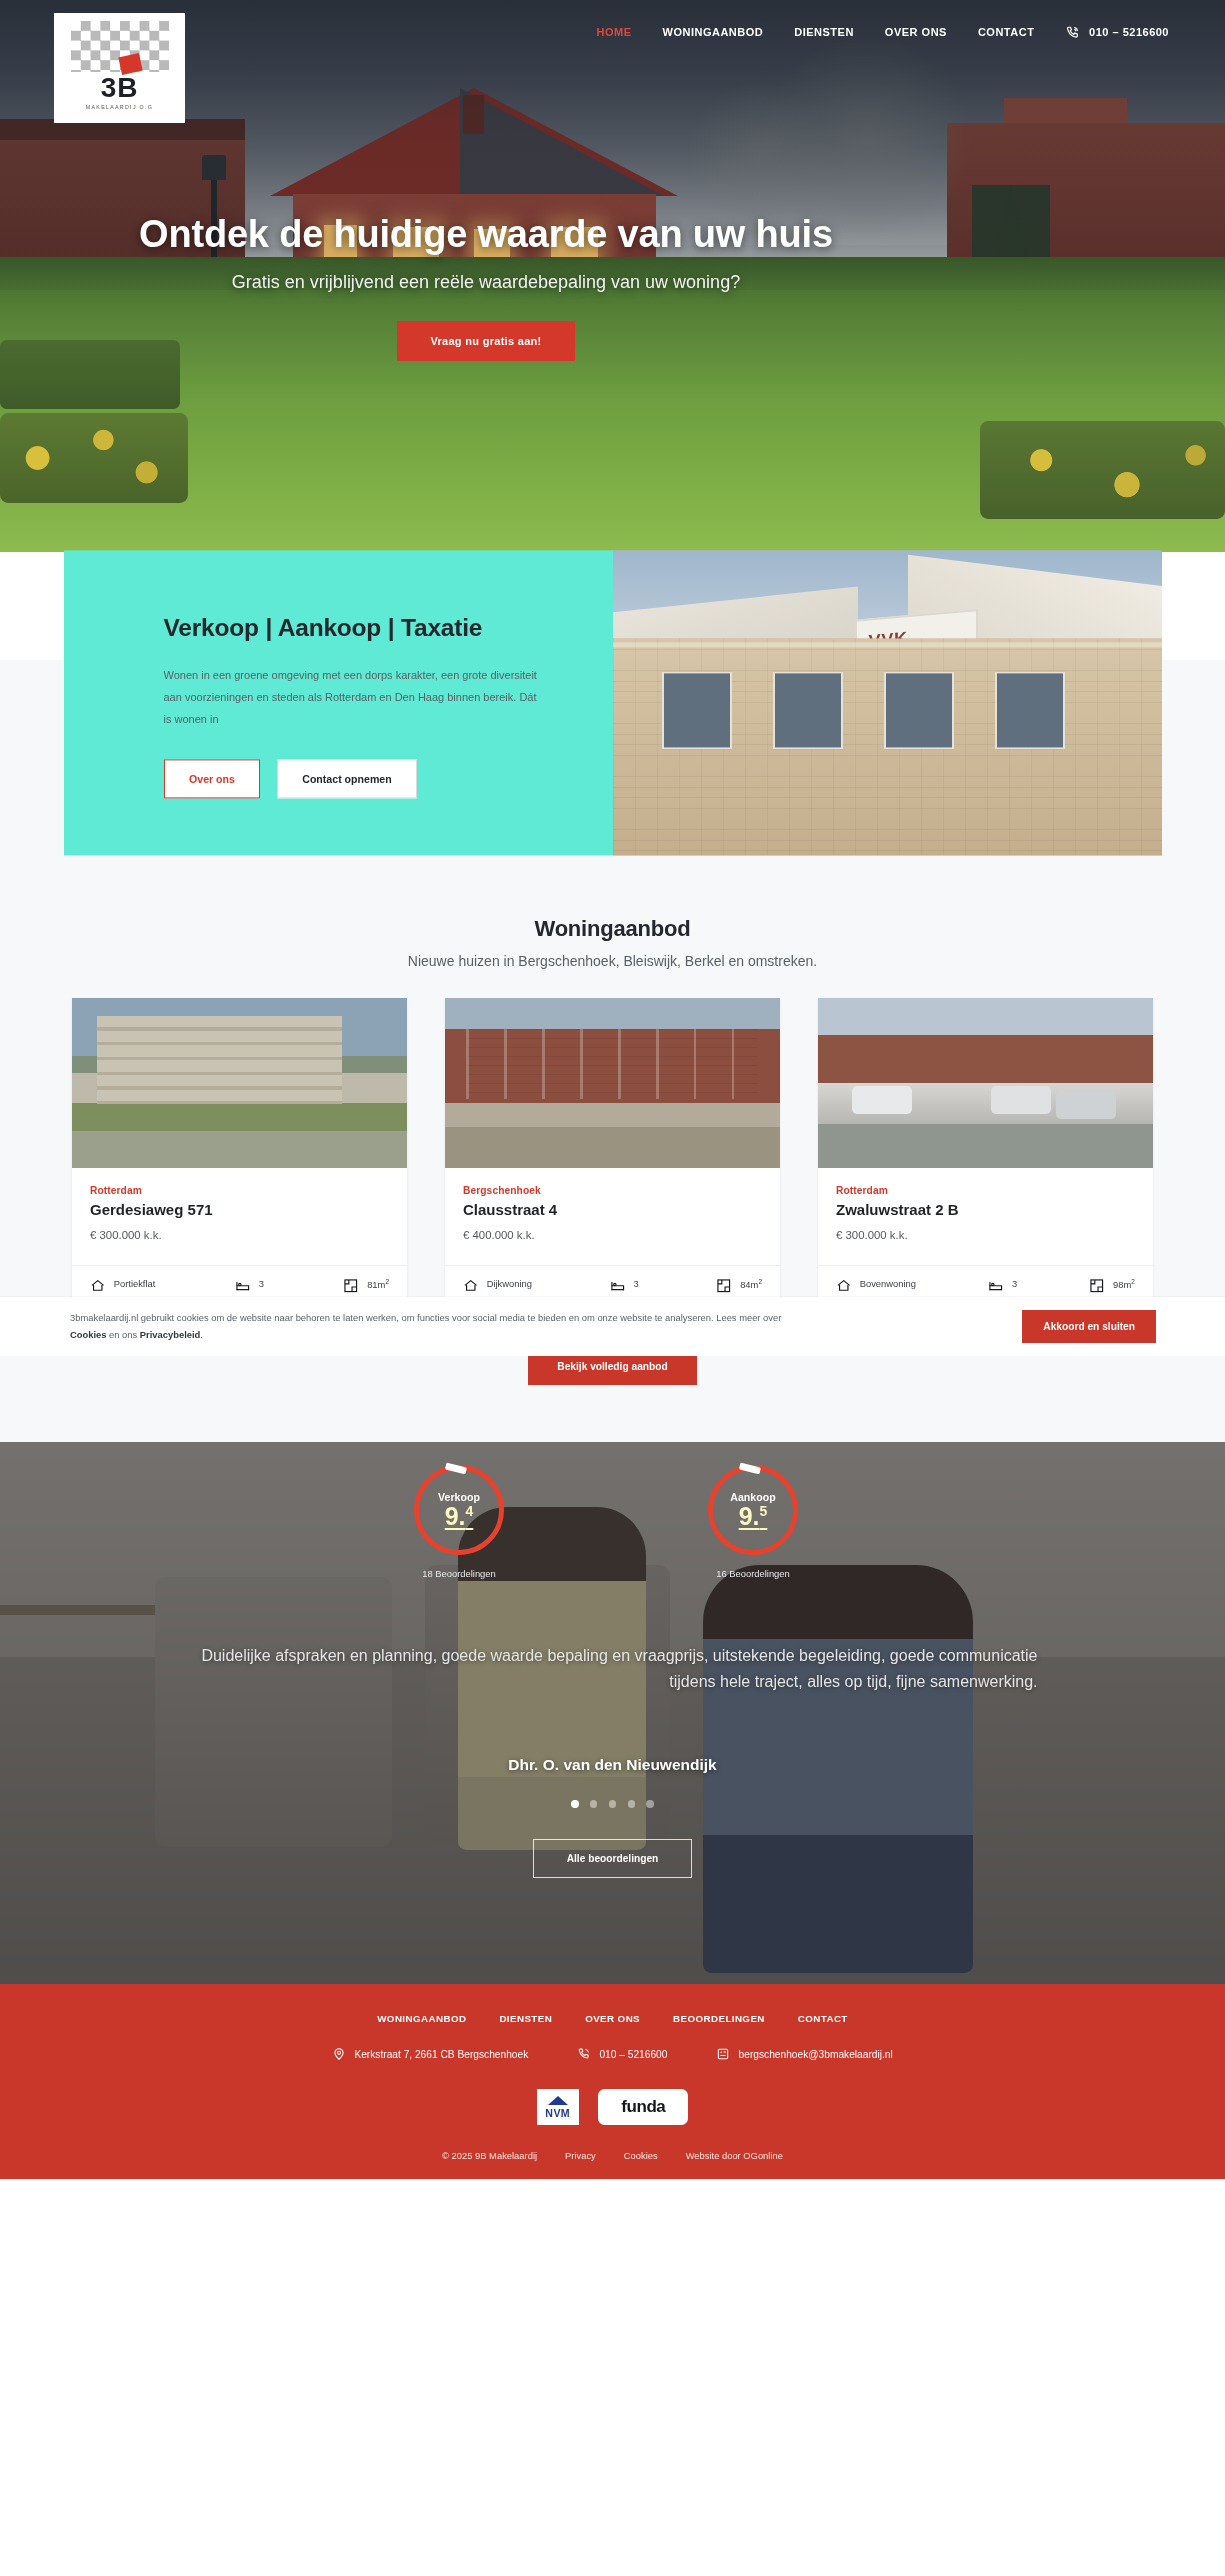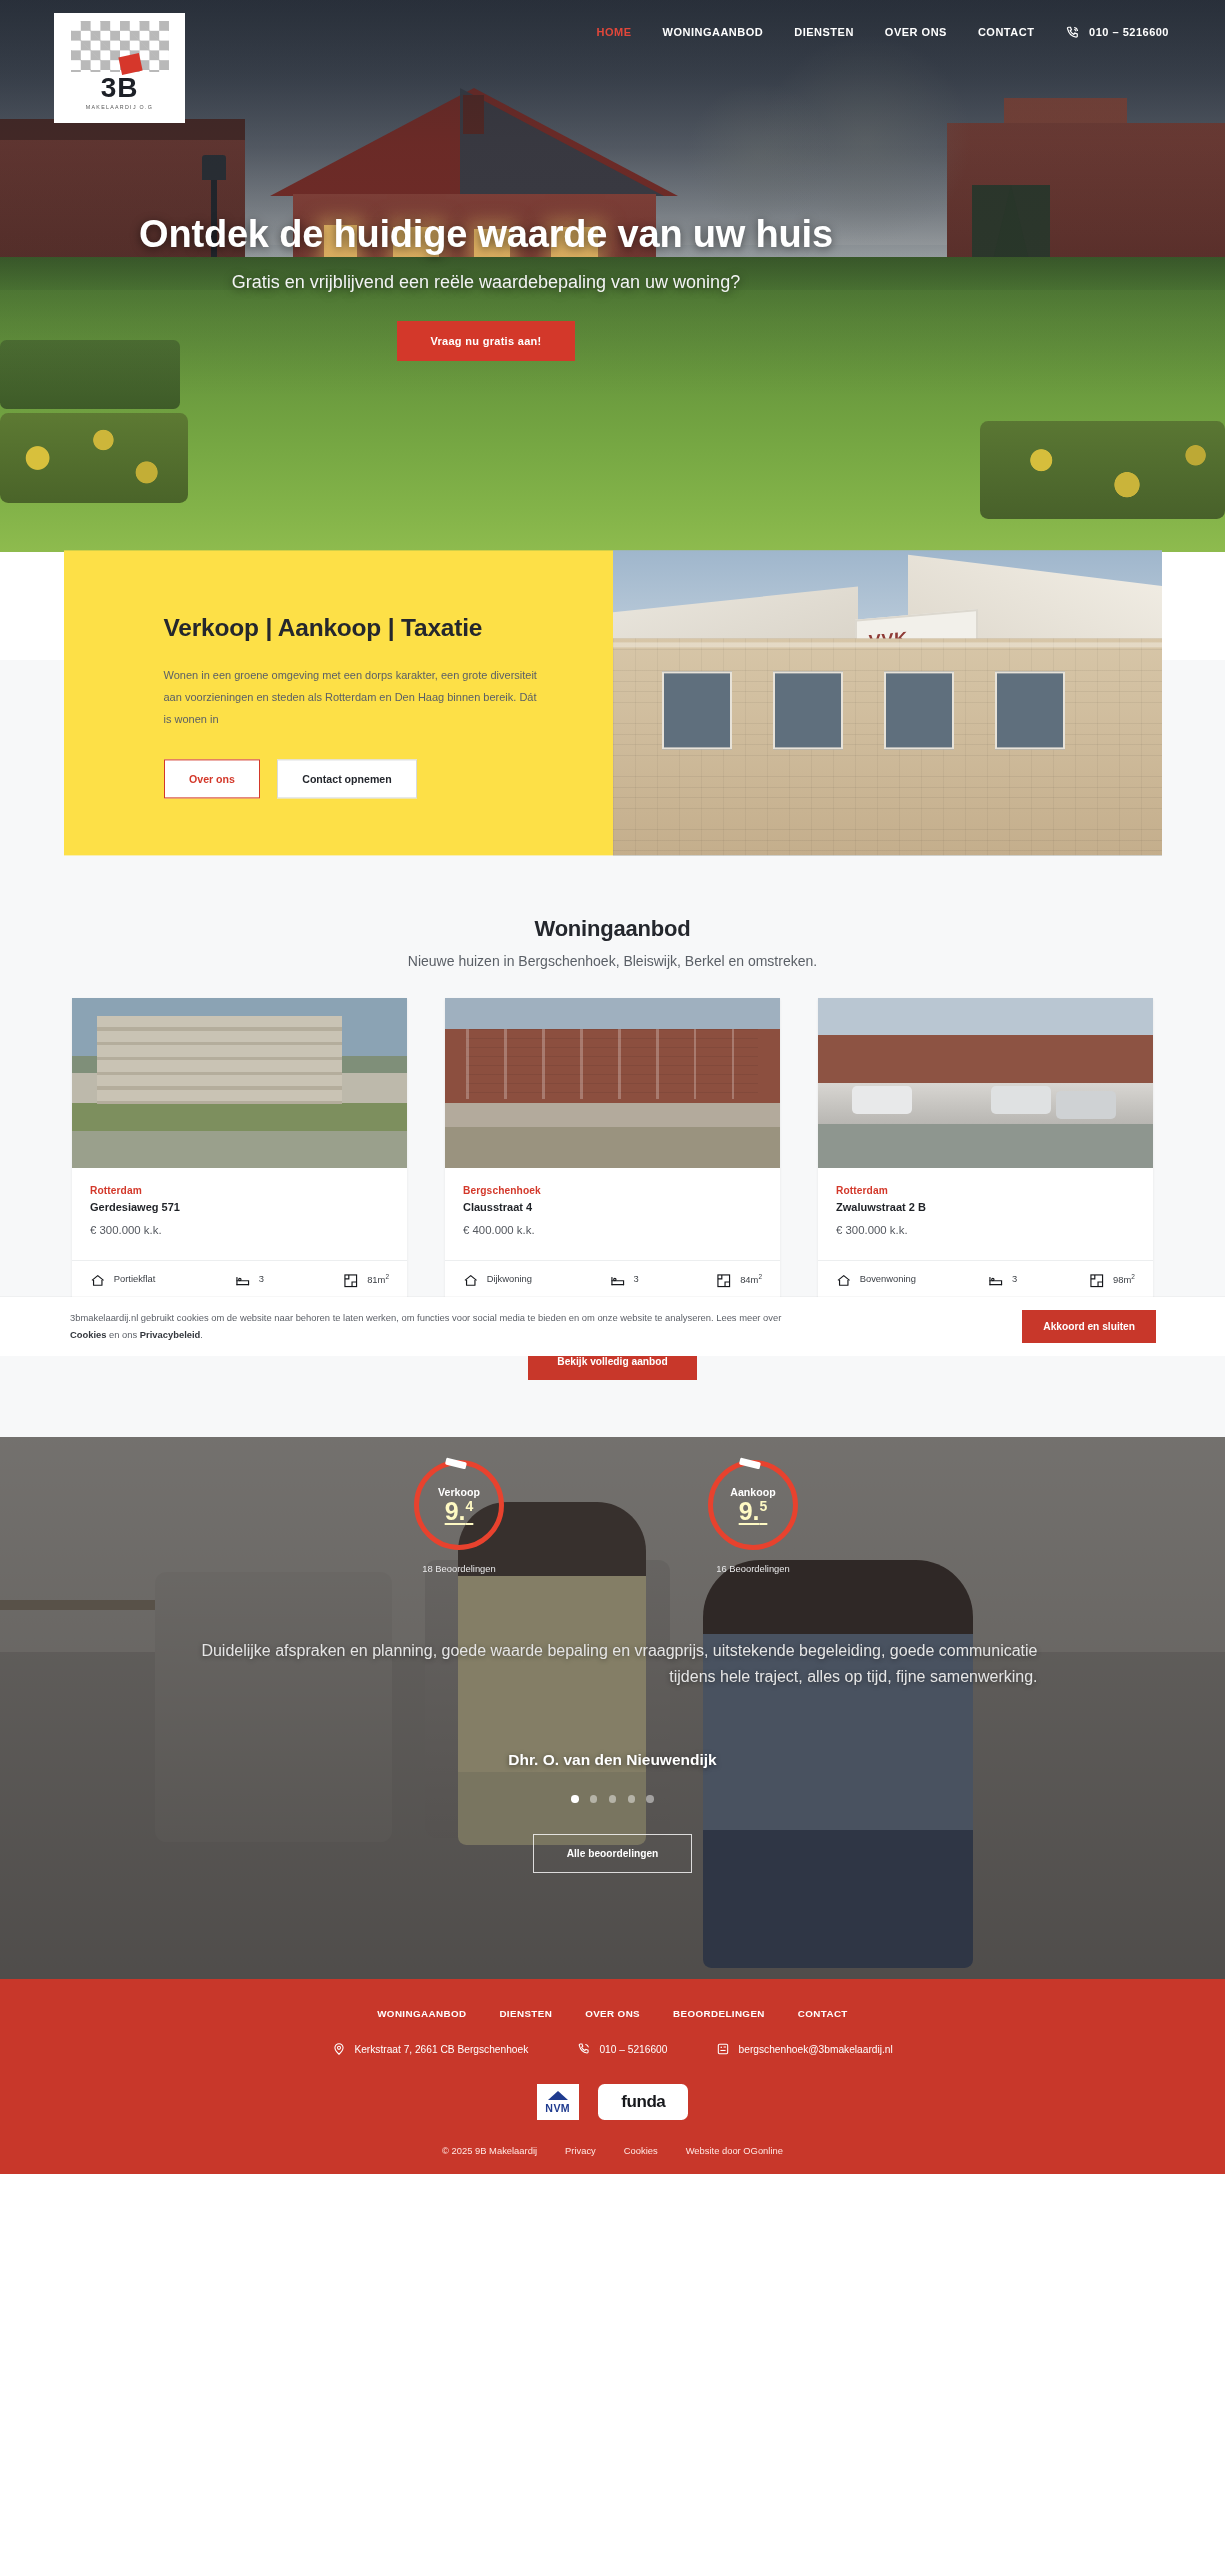--- a/index.html
+++ b/index.html
@@ -204,21 +204,21 @@
   }
   .intro-band{
     position:absolute;left:0;top:0;width:1225px;height:108px;background:#ffffff;
   }
   .intro{
     position:relative;z-index:5;
     width:1098px;margin:0 auto;display:flex;
     transform:translateY(-1.6px);
   }
   .intro-left{
-    width:549px;background:#fde047;padding:62px 70px 57px 100px;
+    width:549px;background:#5eead4;padding:62px 70px 57px 100px;
   }
   .intro-h2{
     font-size:24.5px;font-weight:800;color:#24272d;line-height:1.28;letter-spacing:-0.2px;
   }
   .intro-p{
     margin-top:21px;font-size:11px;line-height:2.0;color:#5a5f66;
   }
   .intro-actions{ margin-top:29px;display:flex;gap:16.3px; }
   .btn-outline-red{
     border:0.8px solid #d3382a;color:#d3382a;background:#fff;
@@ -290,21 +290,21 @@
     background:repeating-linear-gradient(to right, rgba(255,255,255,.25) 0 2.5px, transparent 2.5px 38px),
                repeating-linear-gradient(to bottom, rgba(0,0,0,.07) 0 0.8px, transparent 0.8px 9px);}
   .ph3{background:
       linear-gradient(to bottom,#b9c6d2 0 22%, #8d5343 22% 60%, #c7c1b4 60% 72%, #8e968f 72% 100%);}
   .ph3:before{content:"";position:absolute;left:0;top:85px;width:335px;height:41px;
     background:linear-gradient(to bottom,#d8d6d2,#b8b6b2);}
   .ph3:after{content:"";position:absolute;left:34px;top:88px;width:60px;height:28px;
     background:#e8e9ea;border-radius:4.9px;box-shadow:139px 0 0 #dfe1e2, 204px 4.9px 0 #cfd2d4;}
   .card-body{ padding:16.3px 18px 6.5px; }
   .card-city{ font-size:10.2px;font-weight:700;color:#d3382a;letter-spacing:0.1px; }
-  .card-street{ margin-top:4.9px;font-size:11px;font-weight:700;color:#1f2227; }
+  .card-street{ margin-top:4.9px;font-size:15px;font-weight:700;color:#1f2227; }
   .card-price{ margin-top:11.4px;font-size:11.4px;color:#54585f; }
   .card-meta{
     margin-top:18px;border-top:0.8px solid #eceeef;padding:11.4px 18px 13px;
     display:flex;align-items:center;justify-content:space-between;
   }
   .meta-item{ display:flex;align-items:flex-start;gap:8.2px;font-size:9.4px;color:#3a3e44; }
   .meta-item svg{ width:15.5px;height:15.5px;display:block; }
   .meta-item sup{ font-size:6.5px; }
   .listings-cta{ text-align:center;padding:42px 0 57px; }
   .btn-red{

